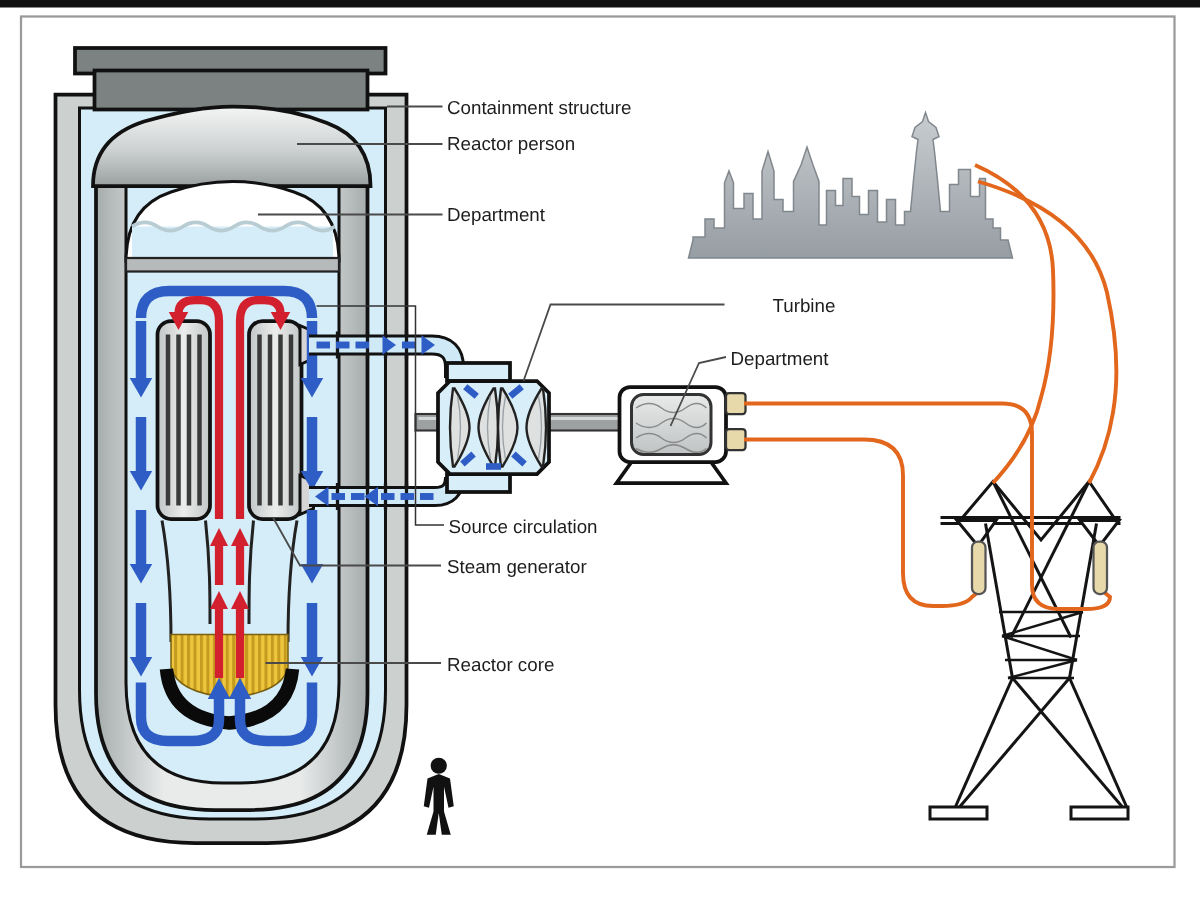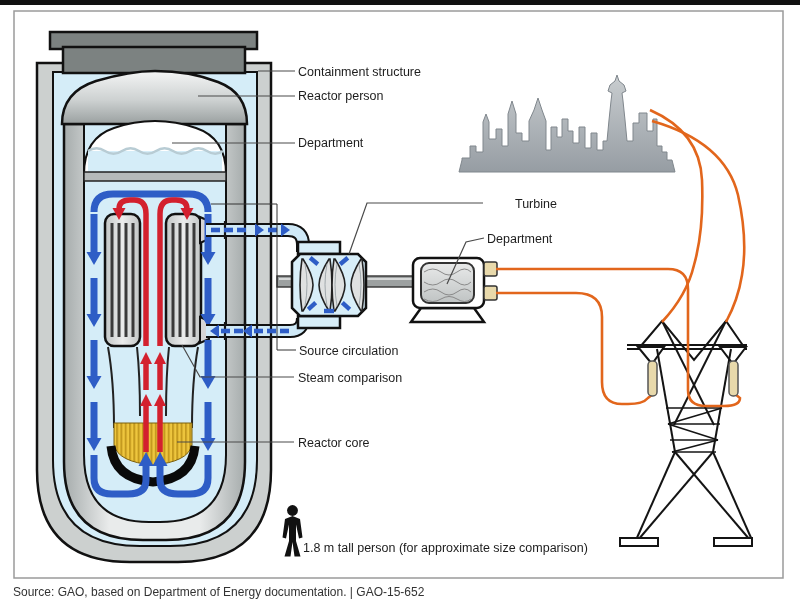--- a/index.html
+++ b/index.html
@@ -301,18 +301,16 @@
              L292.5,542 L294.5,556.5 L300.5,556.5 L296,541 L296,524.5 L299,538.5 L302.5,537.5 L300,519 Z"></path>
   </g>
 </svg>
 
 <div class="lbl" style="left:298px;top:65px">Containment structure</div>
 <div class="lbl" style="left:298px;top:89px">Reactor person</div>
 <div class="lbl" style="left:298px;top:136px">Department</div>
 <div class="lbl" style="left:515px;top:197px">Turbine</div>
 <div class="lbl" style="left:487px;top:232px">Department</div>
 <div class="lbl" style="left:299px;top:344px">Source circulation</div>
-<div class="lbl" style="left:298px;top:371px">Steam comparison</div>
+<div class="lbl" style="left:298px;top:371px">Steam generator</div>
 <div class="lbl" style="left:298px;top:436px">Reactor core</div>
-<div class="lbl" style="left:303px;top:541px">1.8 m tall person (for approximate size comparison)</div>
-<div class="footer" style="left:13px;top:585px">Source: GAO, based on Department of Energy documentation.  |  GAO-15-652</div>
 
 </div>
 
 </body></html>

